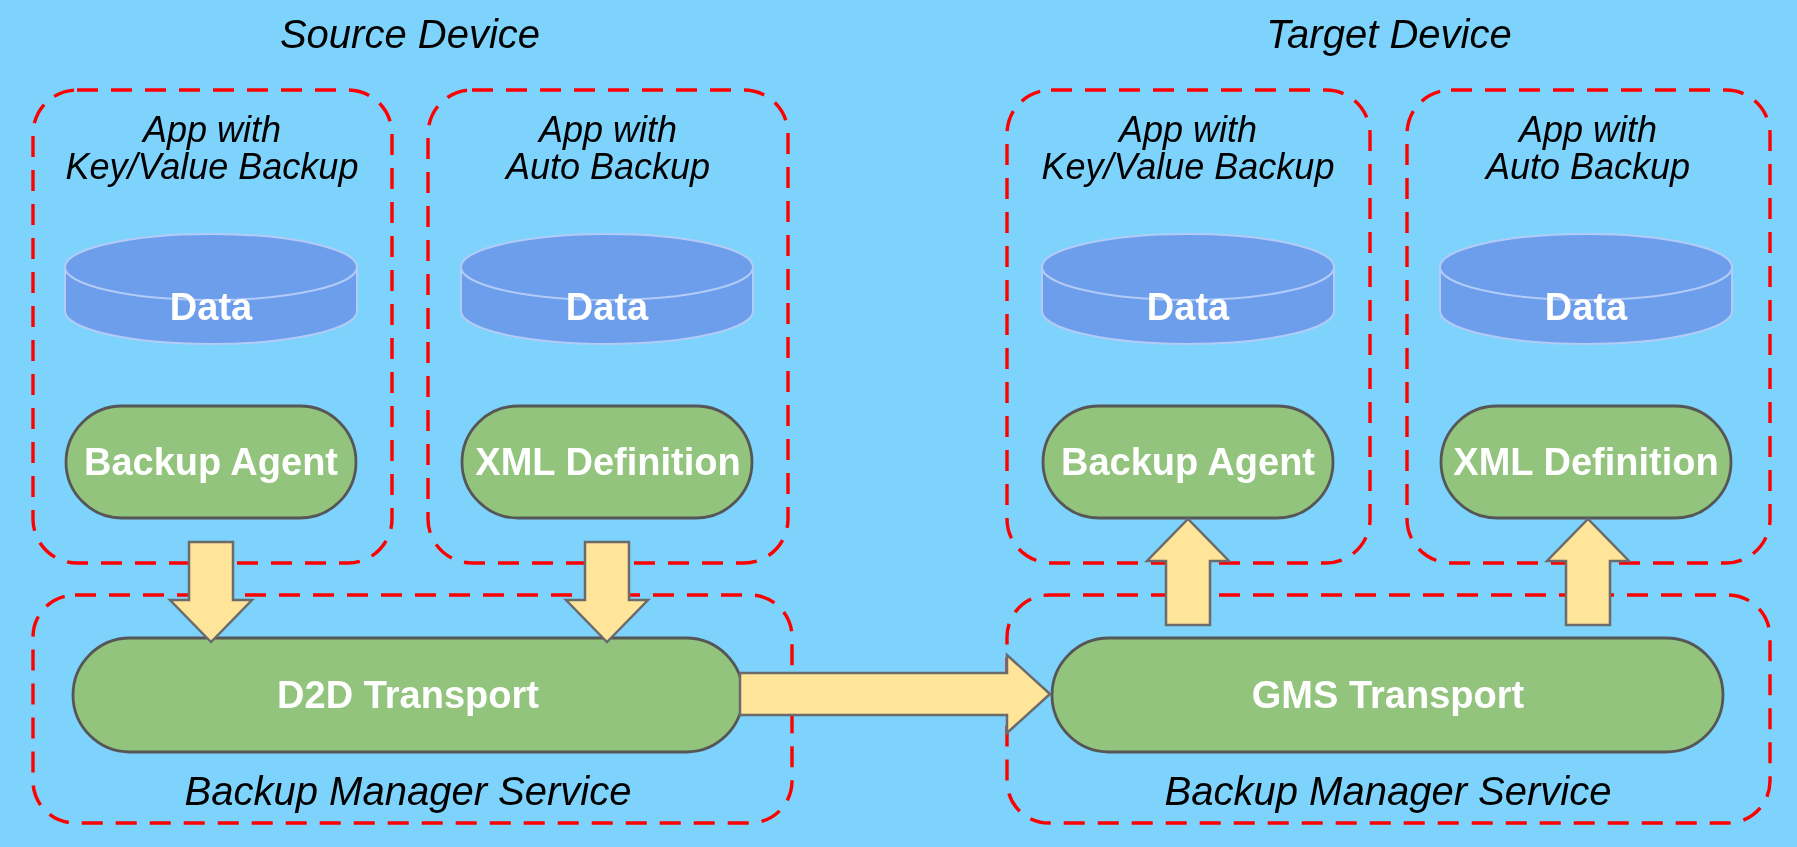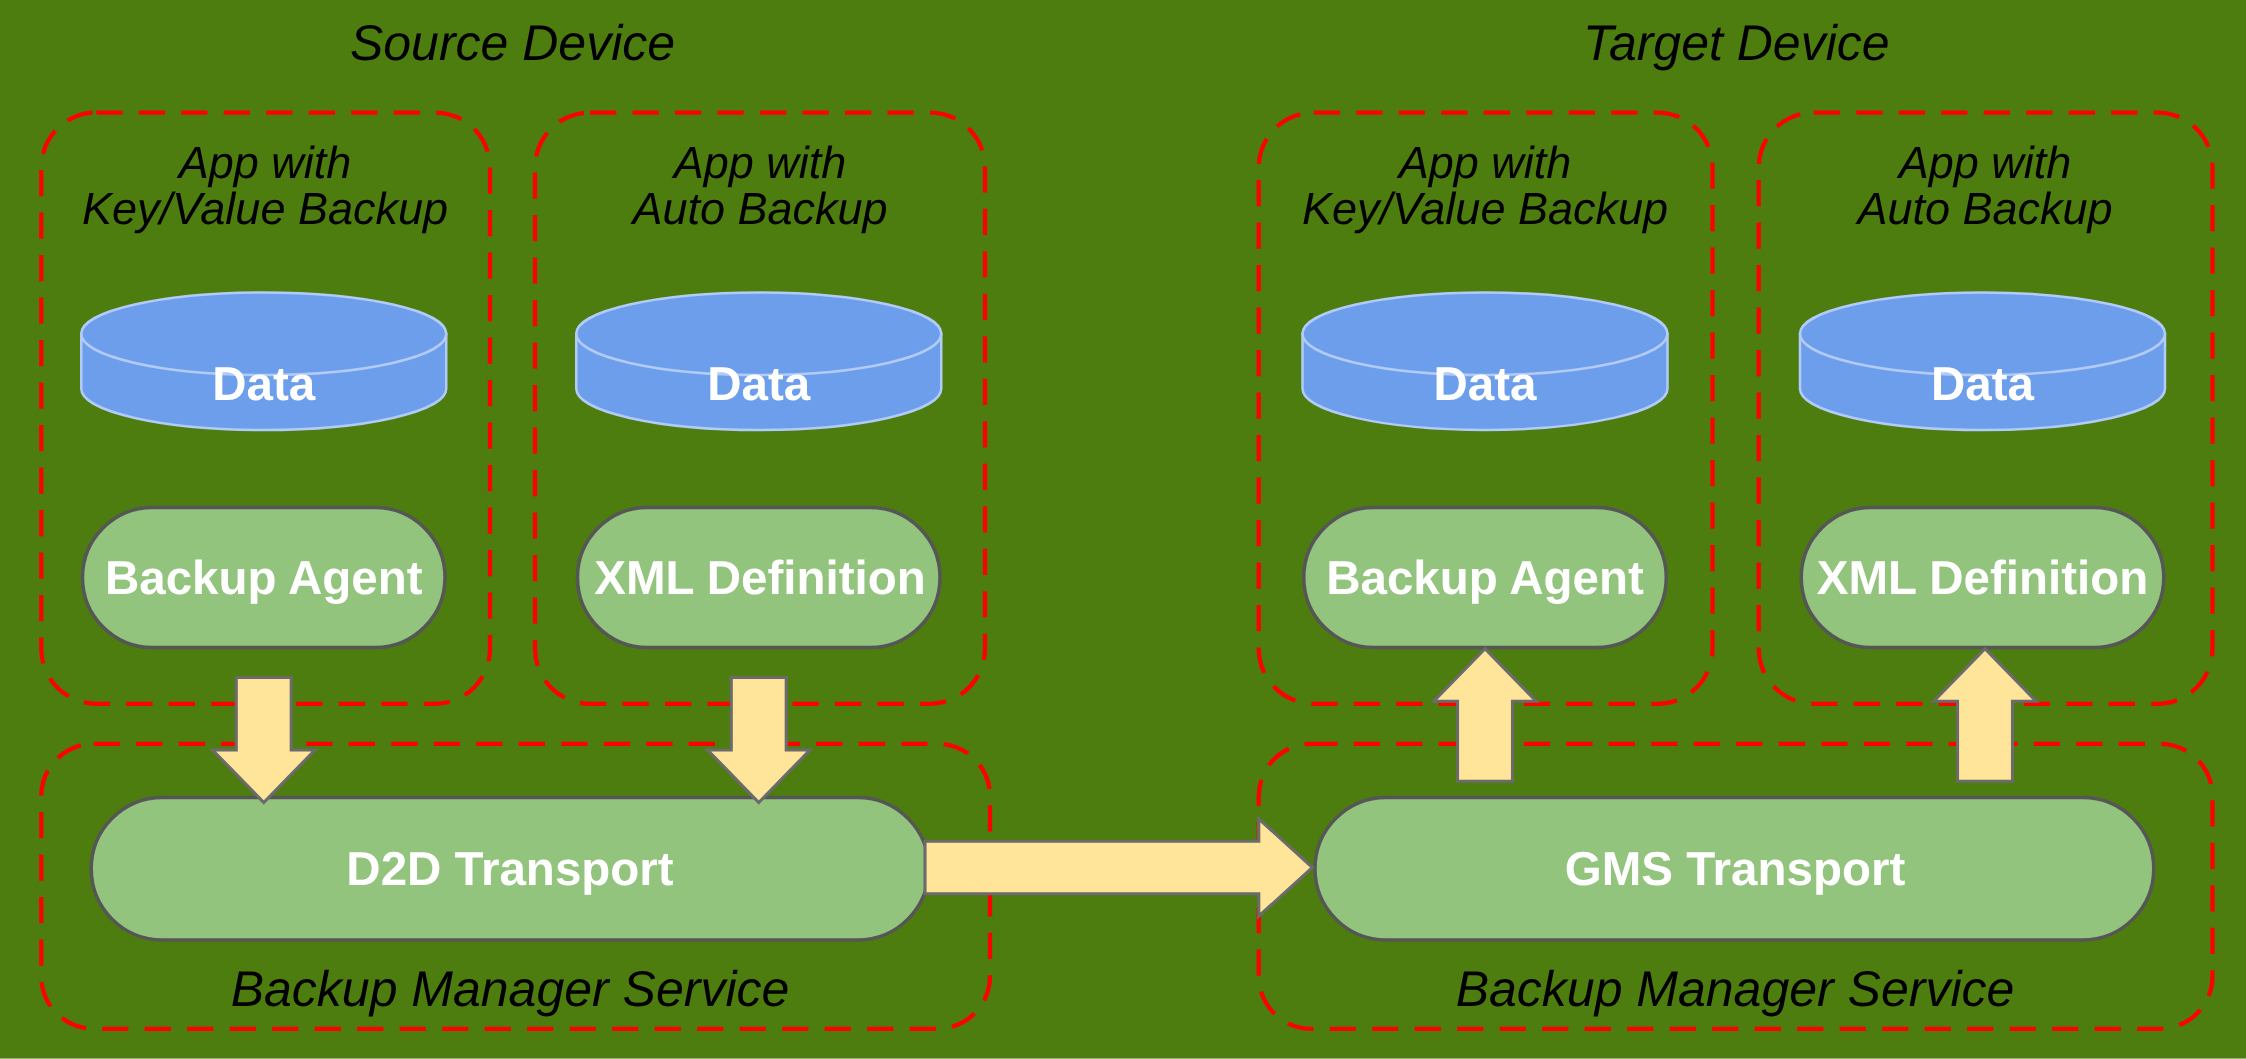--- a/index.html
+++ b/index.html
@@ -4,21 +4,21 @@
 <style>
   html, body {
     margin: 0;
     padding: 0;
     background: #ffffff;
   }
   .stage {
     position: relative;
     width: 1797px;
     height: 847px;
-    background: #4d7c0f;
+    background: #7dd3fc;
     font-family: "Liberation Sans", sans-serif;
   }
   svg text { text-anchor: middle; }
   .title-label   { font-family: "Liberation Sans", sans-serif; font-style: italic; font-size: 40px; fill: #000000; }
   .app-label     { font-family: "Liberation Sans", sans-serif; font-style: italic; font-size: 36px; fill: #000000; }
   .bms-label     { font-family: "Liberation Sans", sans-serif; font-style: italic; font-size: 40px; fill: #000000; }
   .shape-label   { font-family: "Liberation Sans", sans-serif; font-weight: bold; font-size: 38px; fill: #ffffff; }
   .dashed-box { fill: none; stroke-width: 3.4; stroke-dasharray: 21 13; }
   .pill       { stroke: #565656; stroke-width: 2.8; }
   .cyl        { stroke: #b3cbf7; stroke-width: 2; }

